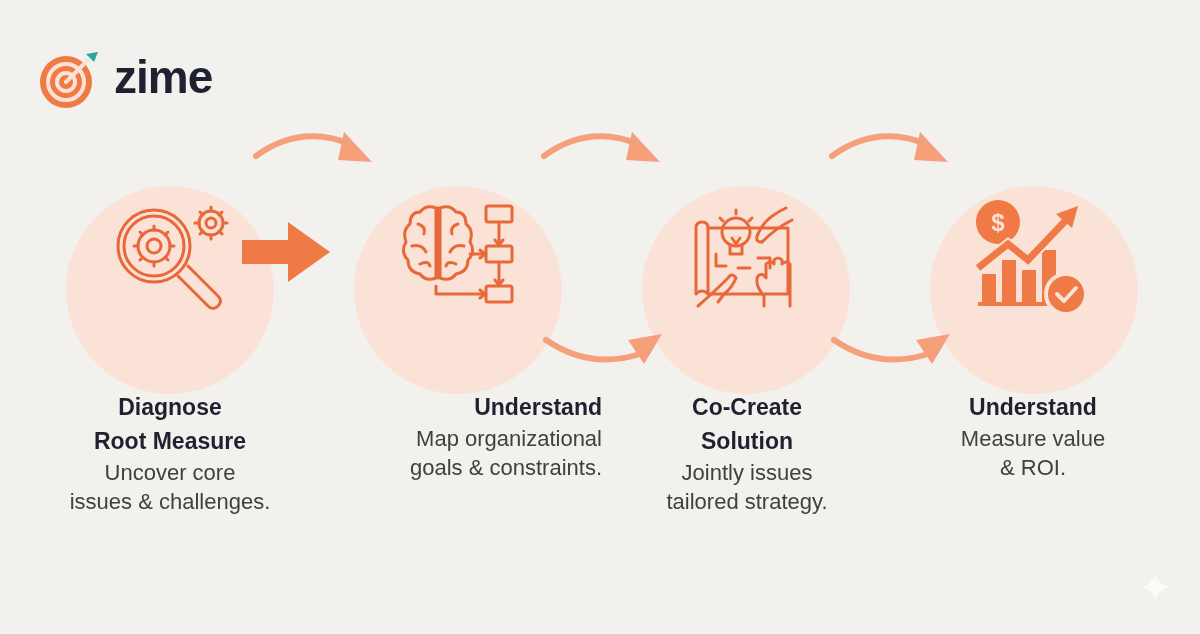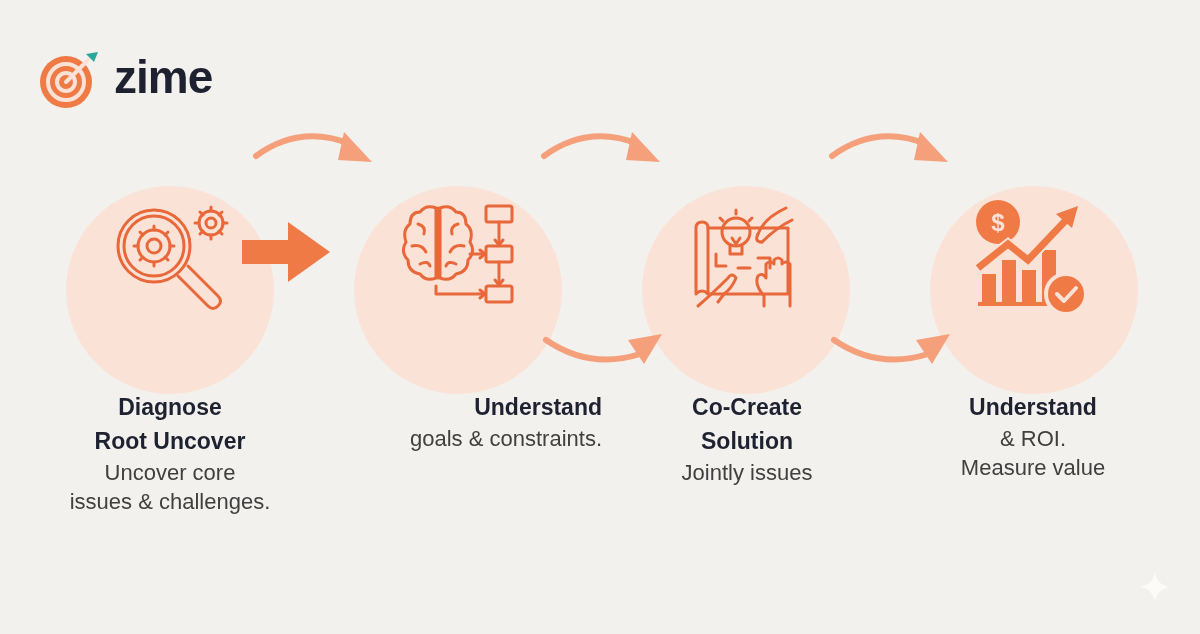--- a/index.html
+++ b/index.html
@@ -166,51 +166,53 @@
 <div class="arc" style="left:828px;top:328px;">
   <svg width="130" height="44" viewBox="0 0 130 44">
       <path d="M6 12 Q50 42 100 26" fill="none" stroke="#f5a07a" stroke-width="6" stroke-linecap="round"></path>
       <path d="M88 12 L122 6 L104 36 Z" fill="#f5a07a"></path>
     </svg>
 </div>
 
 <div class="step-text" style="left:30px;">
   <div class="step-title">
     <div>Diagnose</div>
-    <div>Root Uncover</div>
+    <div>Root Measure</div>
   </div>
   <div class="step-desc">
     <div>Uncover core</div>
     <div>issues &amp; challenges.</div>
   </div>
 </div>
 <div class="step-text" style="left:322px;text-align:right;">
   <div class="step-title">
     <div>Understand</div>
   </div>
   <div class="step-desc">
+    <div>Map organizational</div>
     <div>goals &amp; constraints.</div>
   </div>
 </div>
 <div class="step-text" style="left:607px;">
   <div class="step-title">
     <div>Co-Create</div>
     <div>Solution</div>
   </div>
   <div class="step-desc">
     <div>Jointly issues</div>
+    <div>tailored strategy.</div>
   </div>
 </div>
 <div class="step-text" style="left:893px;">
   <div class="step-title">
     <div>Understand</div>
   </div>
   <div class="step-desc">
+    <div>Measure value</div>
     <div>&amp; ROI.</div>
-    <div>Measure value</div>
   </div>
 </div>
 
 <div class="sparkle">
   <svg width="34" height="34" viewBox="0 0 34 34">
       <path d="M17 2 Q19 15 32 17 Q19 19 17 32 Q15 19 2 17 Q15 15 17 2 Z" fill="#fbfbfa"></path>
     </svg>
 </div>
 
 </body></html>

